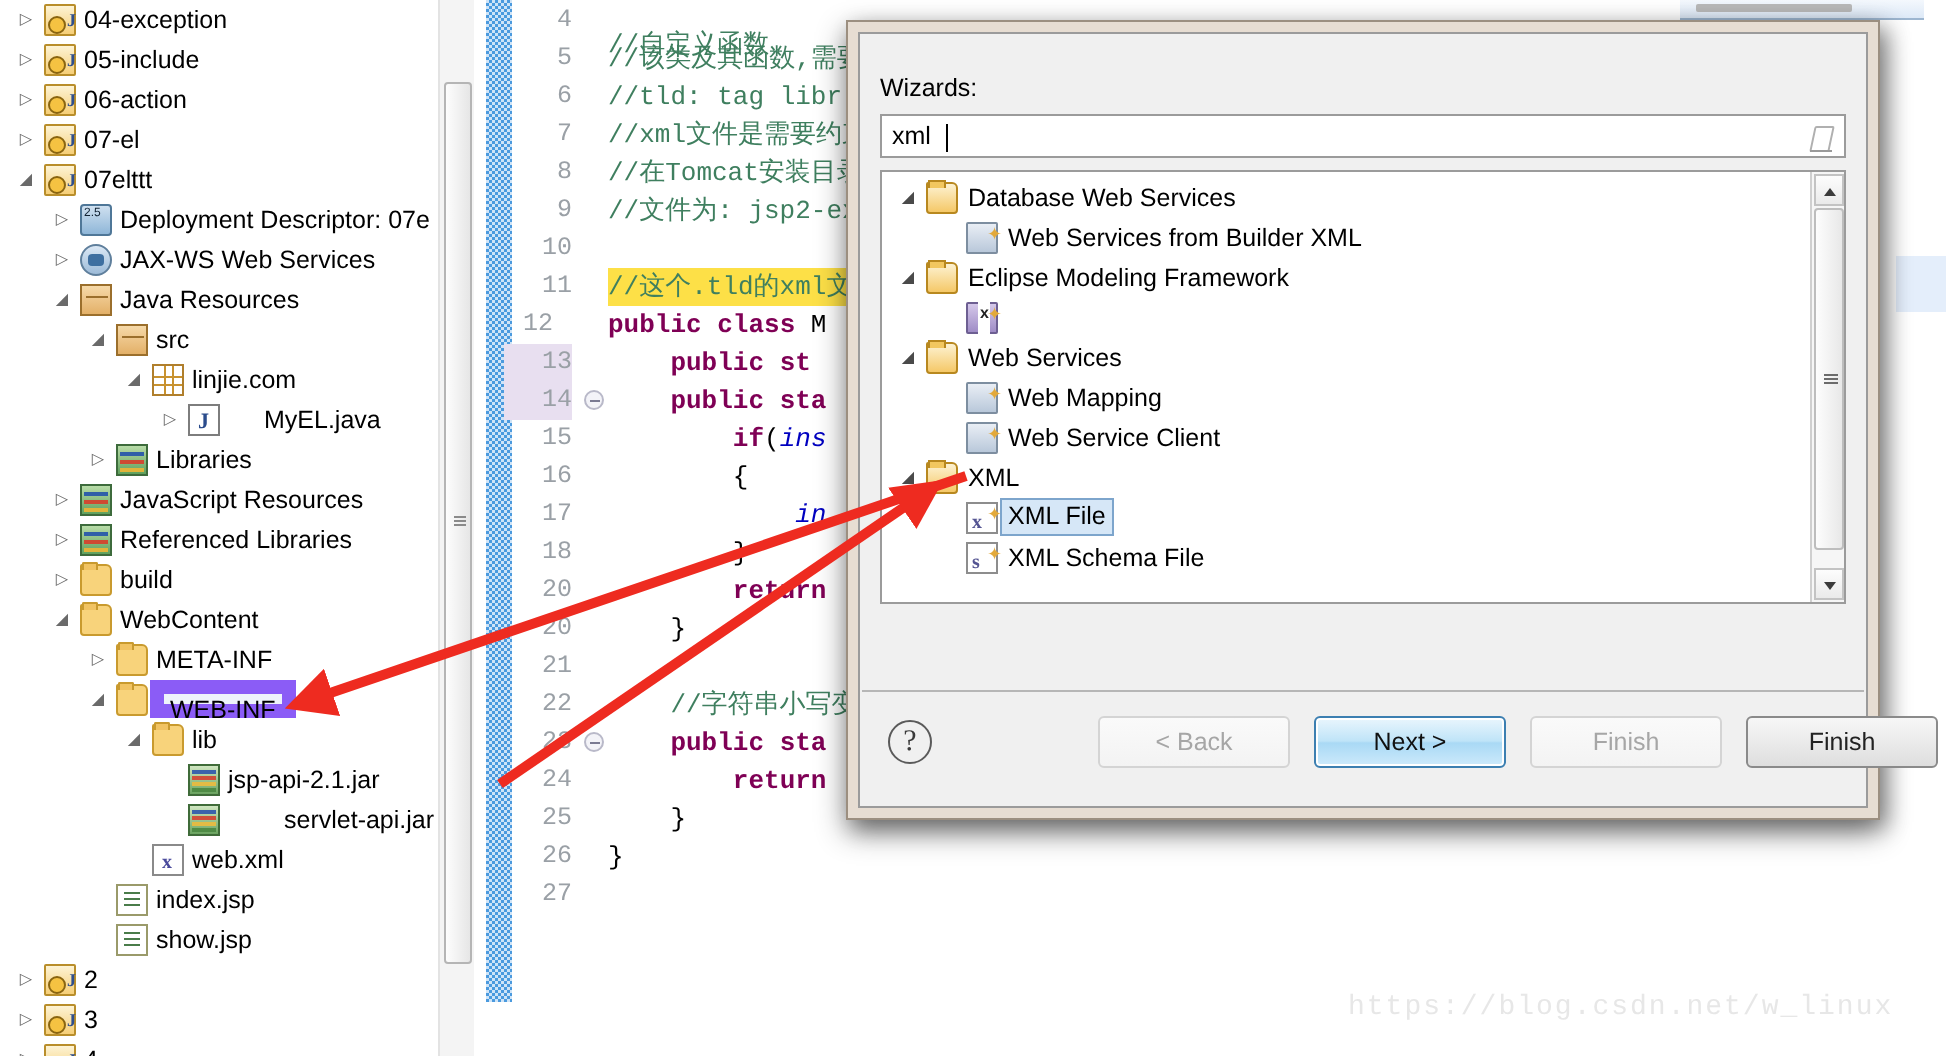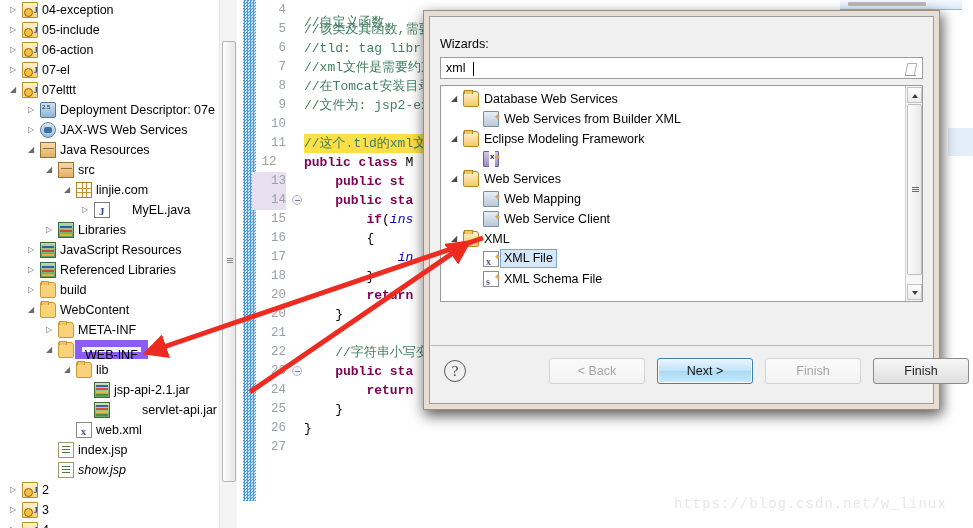--- a/index.html
+++ b/index.html
@@ -395,21 +395,21 @@
       <span class="lbl" style="left: 128px; margin-left: 14px;">servlet-api.jar</span>
     </div>
     <div class="tree-row" style="top: 420px; position: absolute; left: 0px; right: 0px;">
       <span class="ico ic-xml" style="left: 76px;"></span>
       <span class="lbl" style="left: 96px;">web.xml</span>
     </div>
     <div class="tree-row" style="top: 440px; position: absolute; left: 0px; right: 0px;">
       <span class="ico ic-jsp" style="left: 58px;"></span>
       <span class="lbl" style="left: 78px;">index.jsp</span>
     </div>
-    <div class="tree-row" style="top: 460px; position: absolute; left: 0px; right: 0px; font-style: italic;">
+    <div class="tree-row" style="top: 460px; position: absolute; left: 0px; right: 0px;">
       <span class="ico ic-jsp" style="left: 58px;"></span>
       <span class="lbl" style="left: 78px;">show.jsp</span>
     </div>
     <div class="tree-row" style="top: 480px; position: absolute; left: 0px; right: 0px;">
       <span class="twisty" style="left: 8px;">▷</span>
       <span class="ico ic-proj" style="left: 22px;"></span>
       <span class="lbl" style="left: 42px;">2</span>
     </div>
     <div class="tree-row" style="top: 500px; position: absolute; left: 0px; right: 0px;">
       <span class="twisty" style="left: 8px;">▷</span>

